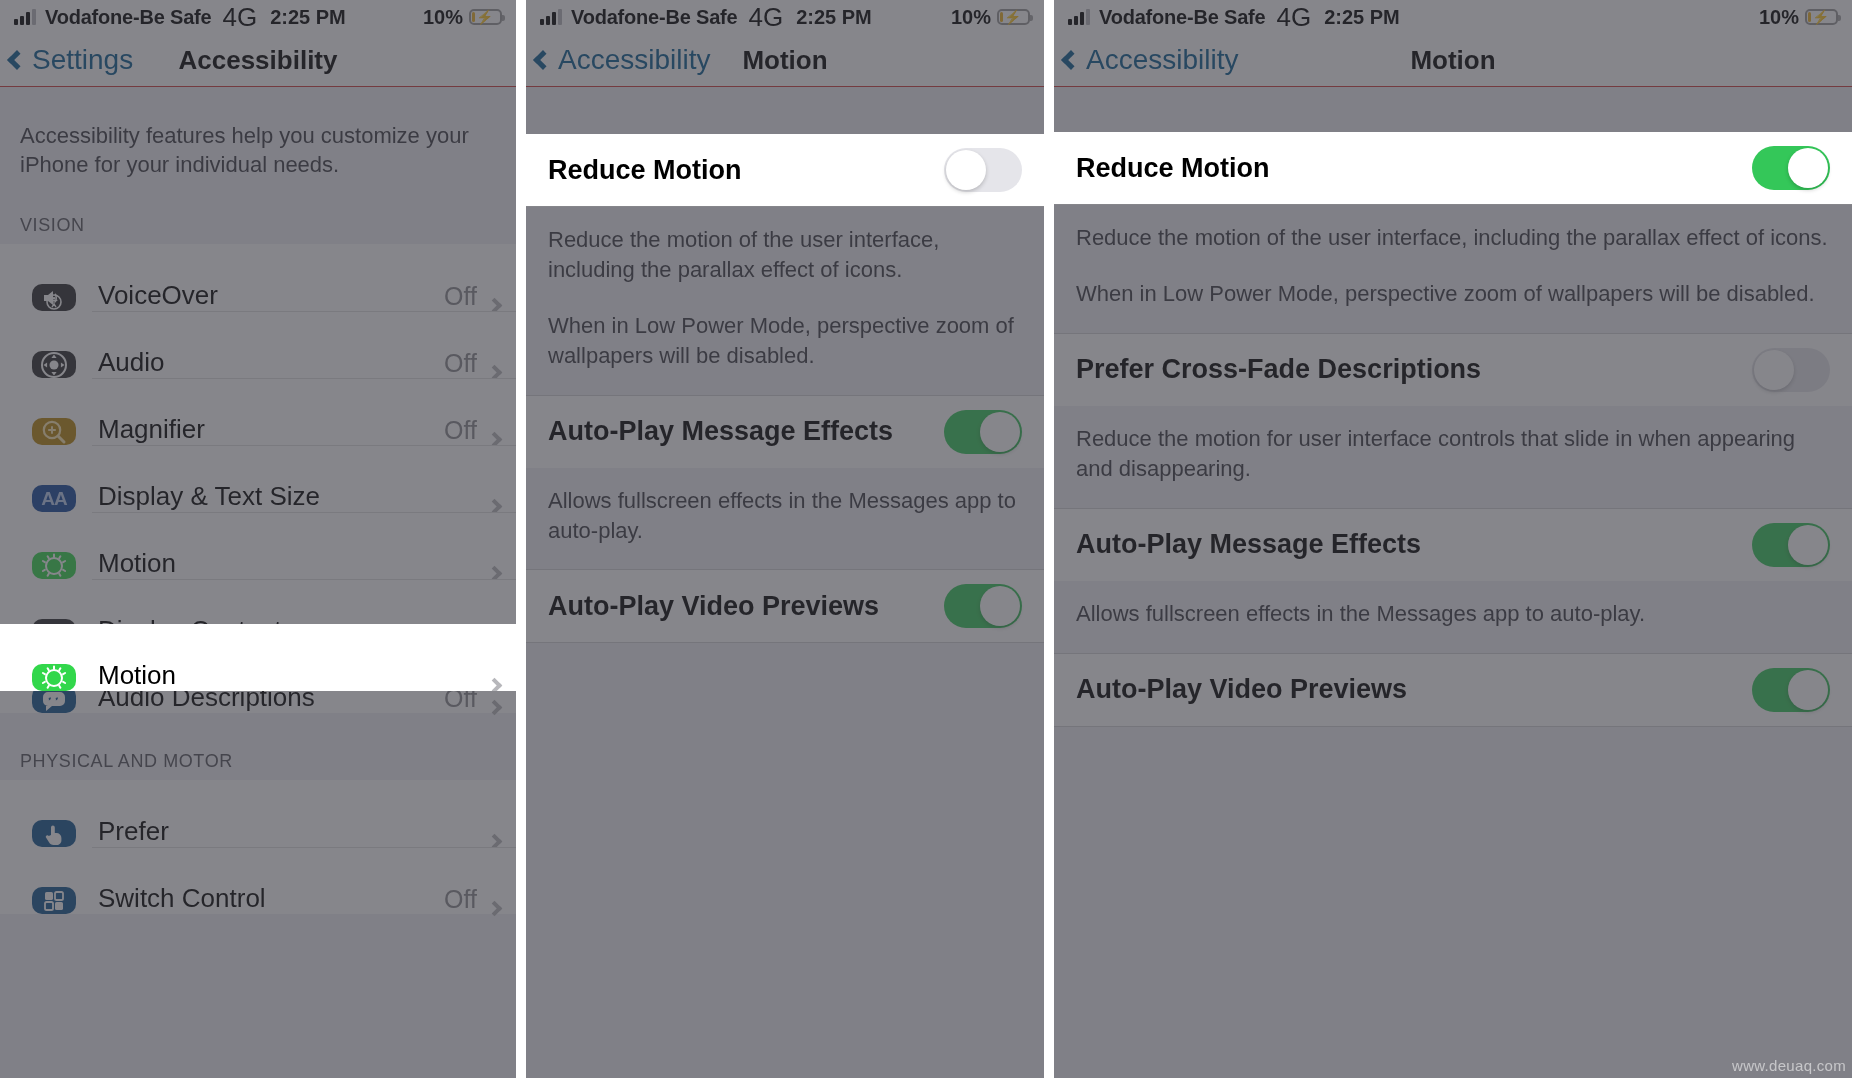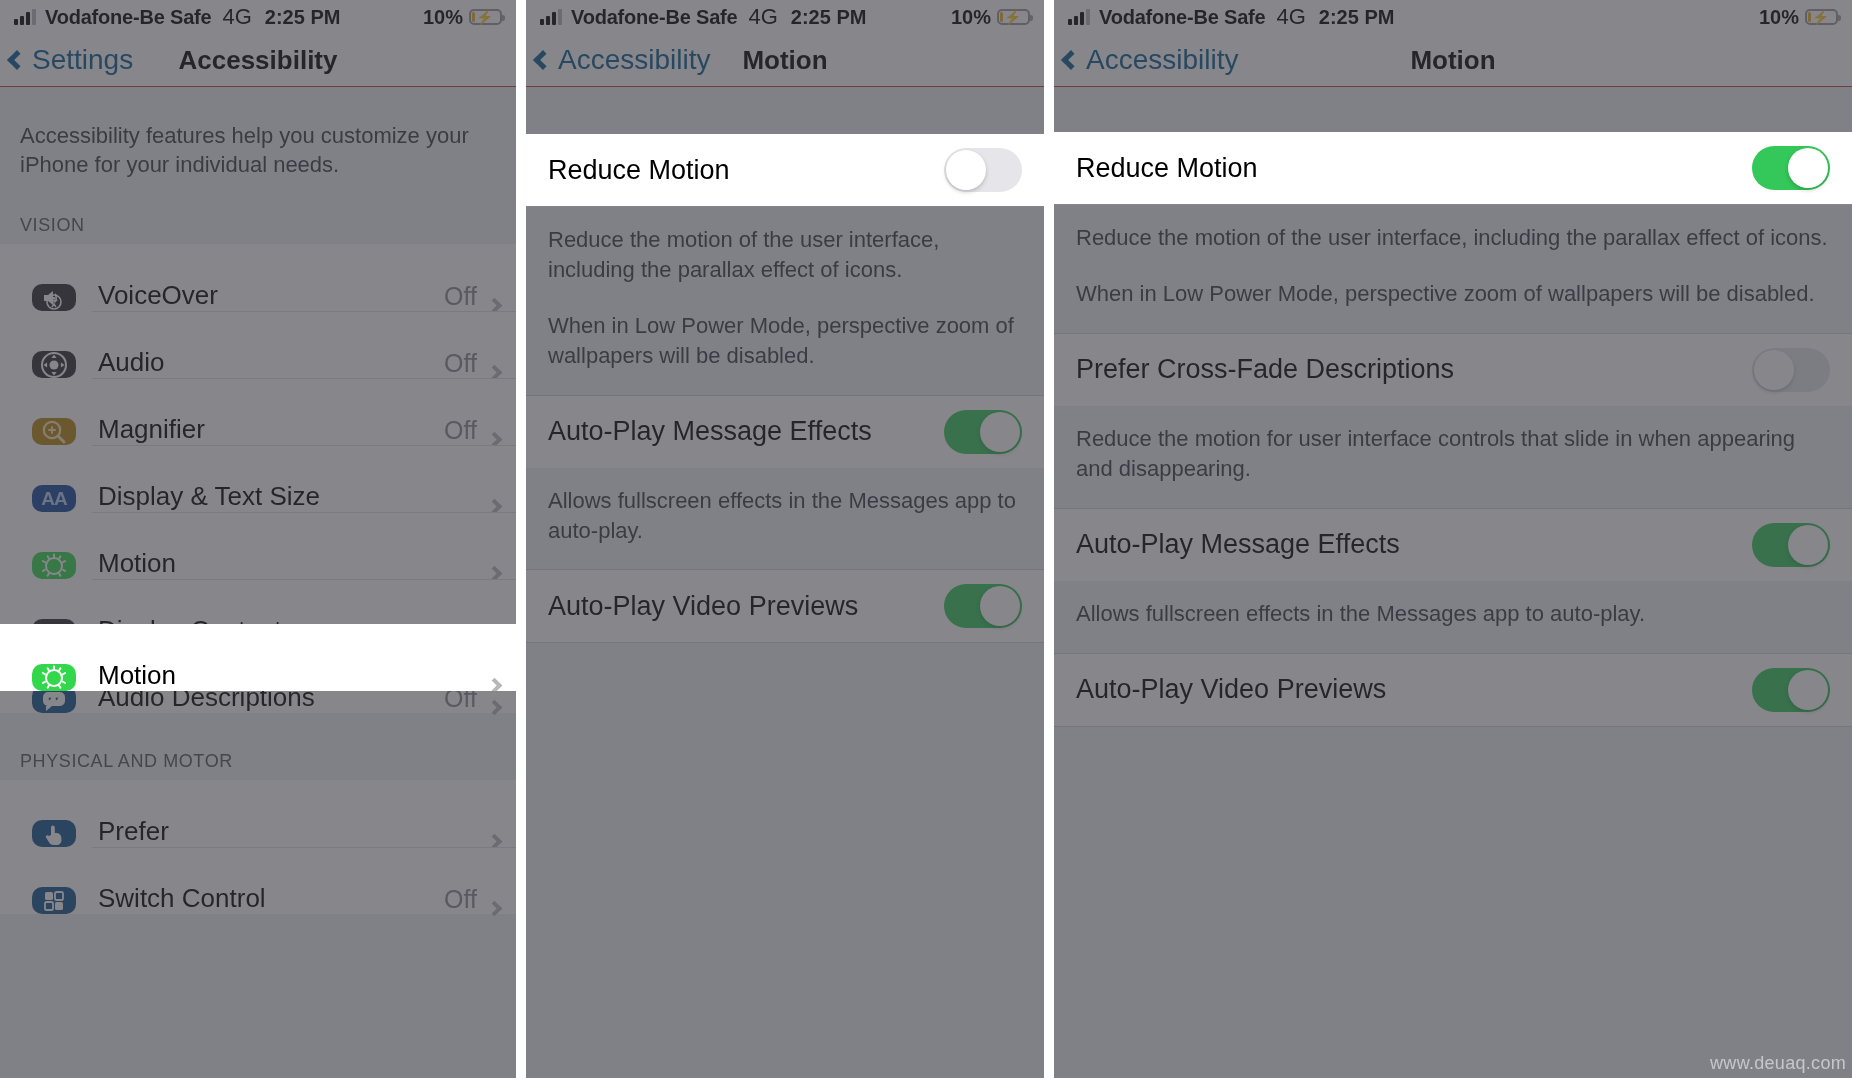--- a/index.html
+++ b/index.html
@@ -51,21 +51,21 @@
     z-index: 5;
   }
   .sb-left { display: flex; align-items: center; gap: 9px; }
   .bars { display: flex; align-items: flex-end; gap: 2px; height: 16px; }
   .bars i { width: 4px; background: #000; border-radius: 1px; display: block; }
   .bars i:nth-child(1) { height: 6px; }
   .bars i:nth-child(2) { height: 9px; }
   .bars i:nth-child(3) { height: 13px; }
   .bars i:nth-child(4) { height: 16px; background: #b9b9bd; }
   .carrier { font-size: 20px; font-weight: bold; letter-spacing: -0.2px; }
-  .net { font-size: 22px; font-weight: normal; margin-left: 2px; }
+  .net { font-size: 26px; font-weight: normal; margin-left: 2px; }
   .clock { font-size: 20px; font-weight: bold; margin-left: 4px; }
   .sb-right { margin-left: auto; display: flex; align-items: center; gap: 6px; }
   .batt-pct { font-size: 20px; font-weight: bold; }
   .batt {
     position: relative;
     width: 33px; height: 16px;
     border: 2px solid rgba(0,0,0,0.4);
     border-radius: 5px;
     display: flex; align-items: center;
     padding: 1px;
@@ -166,21 +166,21 @@
   .spot .row { pointer-events: auto; }
 
   
   .trow {
     display: flex; align-items: center;
     min-height: 72px;
     padding: 0 22px;
     background: #ffffff;
     position: relative;
   }
-  .trow .tlabel { font-size: 27px; color: #000; }
+  .trow .tlabel { font-size: 27px; color: #000; font-weight: bold; }
   .switch {
     margin-left: auto;
     width: 78px; height: 44px;
     border-radius: 22px;
     position: relative;
     flex: none;
     background: #e5e5ea;
     cursor: pointer;
   }
   .switch.on { background: #34c759; }
@@ -197,21 +197,21 @@
     line-height: 1.36;
     padding: 18px 22px 24px 22px;
     background: #efeff4;
   }
   .desc p + p { margin-top: 26px; }
   .spacer { background: #efeff4; }
   .rule { height: 1px; background: rgba(0,0,0,0.12); }
 
   .watermark {
     position: absolute; right: 6px; bottom: 4px;
-    font-size: 18px; color: rgba(255,255,255,0.55);
+    font-size: 15px; color: rgba(255,255,255,0.55);
     z-index: 70;
     letter-spacing: 0.3px;
   }
 </style>
 </head>
 <body>
 
 <div class="stage">
 
   <div class="panel p1">

